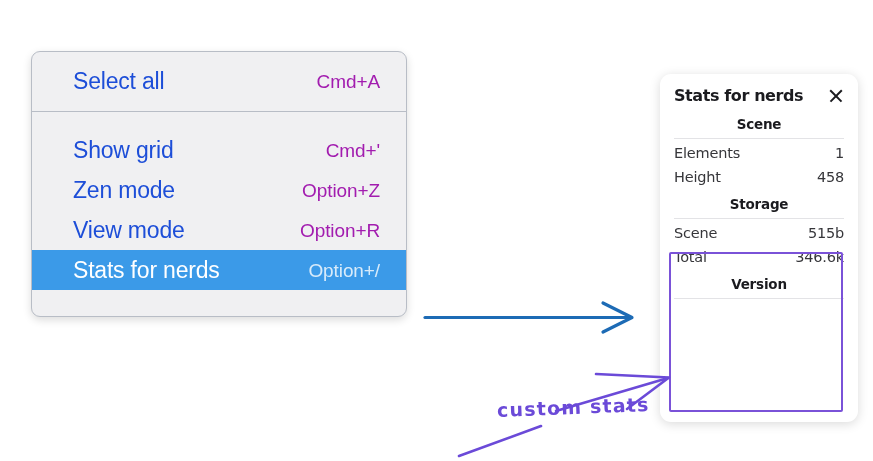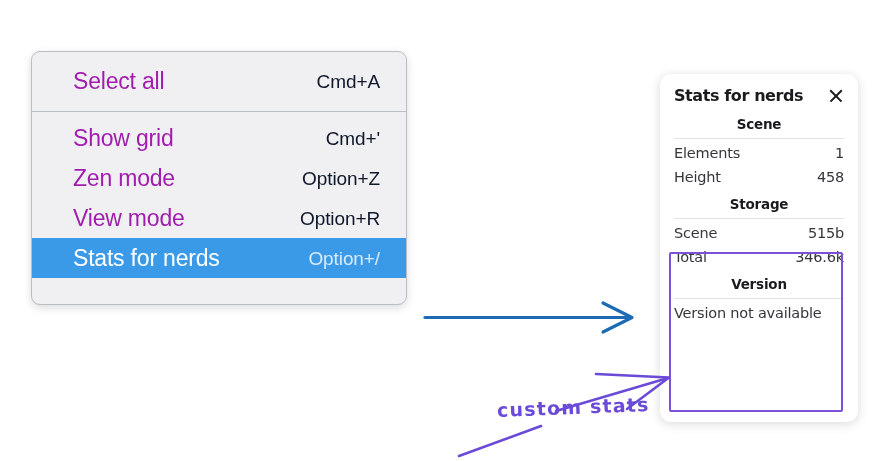--- a/index.html
+++ b/index.html
@@ -22,44 +22,44 @@
     left: 31px;
     top: 51px;
     width: 374px;
     background: #f0f0f2;
     border: 1px solid #b8bdc6;
     border-radius: 9px;
     box-shadow: 0 3px 9px rgba(0,0,0,0.14);
     overflow: hidden;
   }
   .menu-section {
-    padding: 6px 0 7px 0;
+    padding: 18px 0 7px 0;
   }
   .menu-section.first { padding: 9px 0 10px 0; }
   .menu-section + .menu-section {
     border-top: 1px solid #b8bdc6;
   }
   .menu-item {
     display: flex;
     align-items: center;
     justify-content: space-between;
     height: 40px;
     padding: 0 26px 0 41px;
     box-sizing: border-box;
     cursor: default;
   }
   .menu-item .label {
     font-size: 23px;
-    color: #a21caf;
+    color: #1d4ed8;
     letter-spacing: -0.2px;
     line-height: 1;
   }
   .menu-item .shortcut {
     font-size: 19px;
-    color: #0f172a;
+    color: #a21caf;
     letter-spacing: -0.1px;
     line-height: 1;
   }
   .menu-item.selected {
     background: #3b9ae8;
   }
   .menu-item.selected .label { color: #ffffff; }
   .menu-item.selected .shortcut { color: #d8ebfa; text-align: center; }
   .menu-footer-pad { height: 19px; }
 
@@ -228,23 +228,20 @@
       <span class="val">515b</span>
     </div>
     <div class="stat-row">
       <span class="lbl">Total</span>
       <span class="val">346.6k</span>
     </div>
 
     <div class="section-title">Version</div>
     <div class="rule"></div>
 
-    <div class="stat-row">
-      <span class="lbl">Version not available</span>
-    </div>
 
   </div>
 </div>
 
 <div class="highlight-box"></div>
 
 <svg class="annot-layer" width="873" height="461" viewBox="0 0 873 461">
 
   <g>
     <path d="M425,317.5 L630,317.5" stroke="#1d6bb5" stroke-width="3.2" fill="none" stroke-linecap="round"></path>

